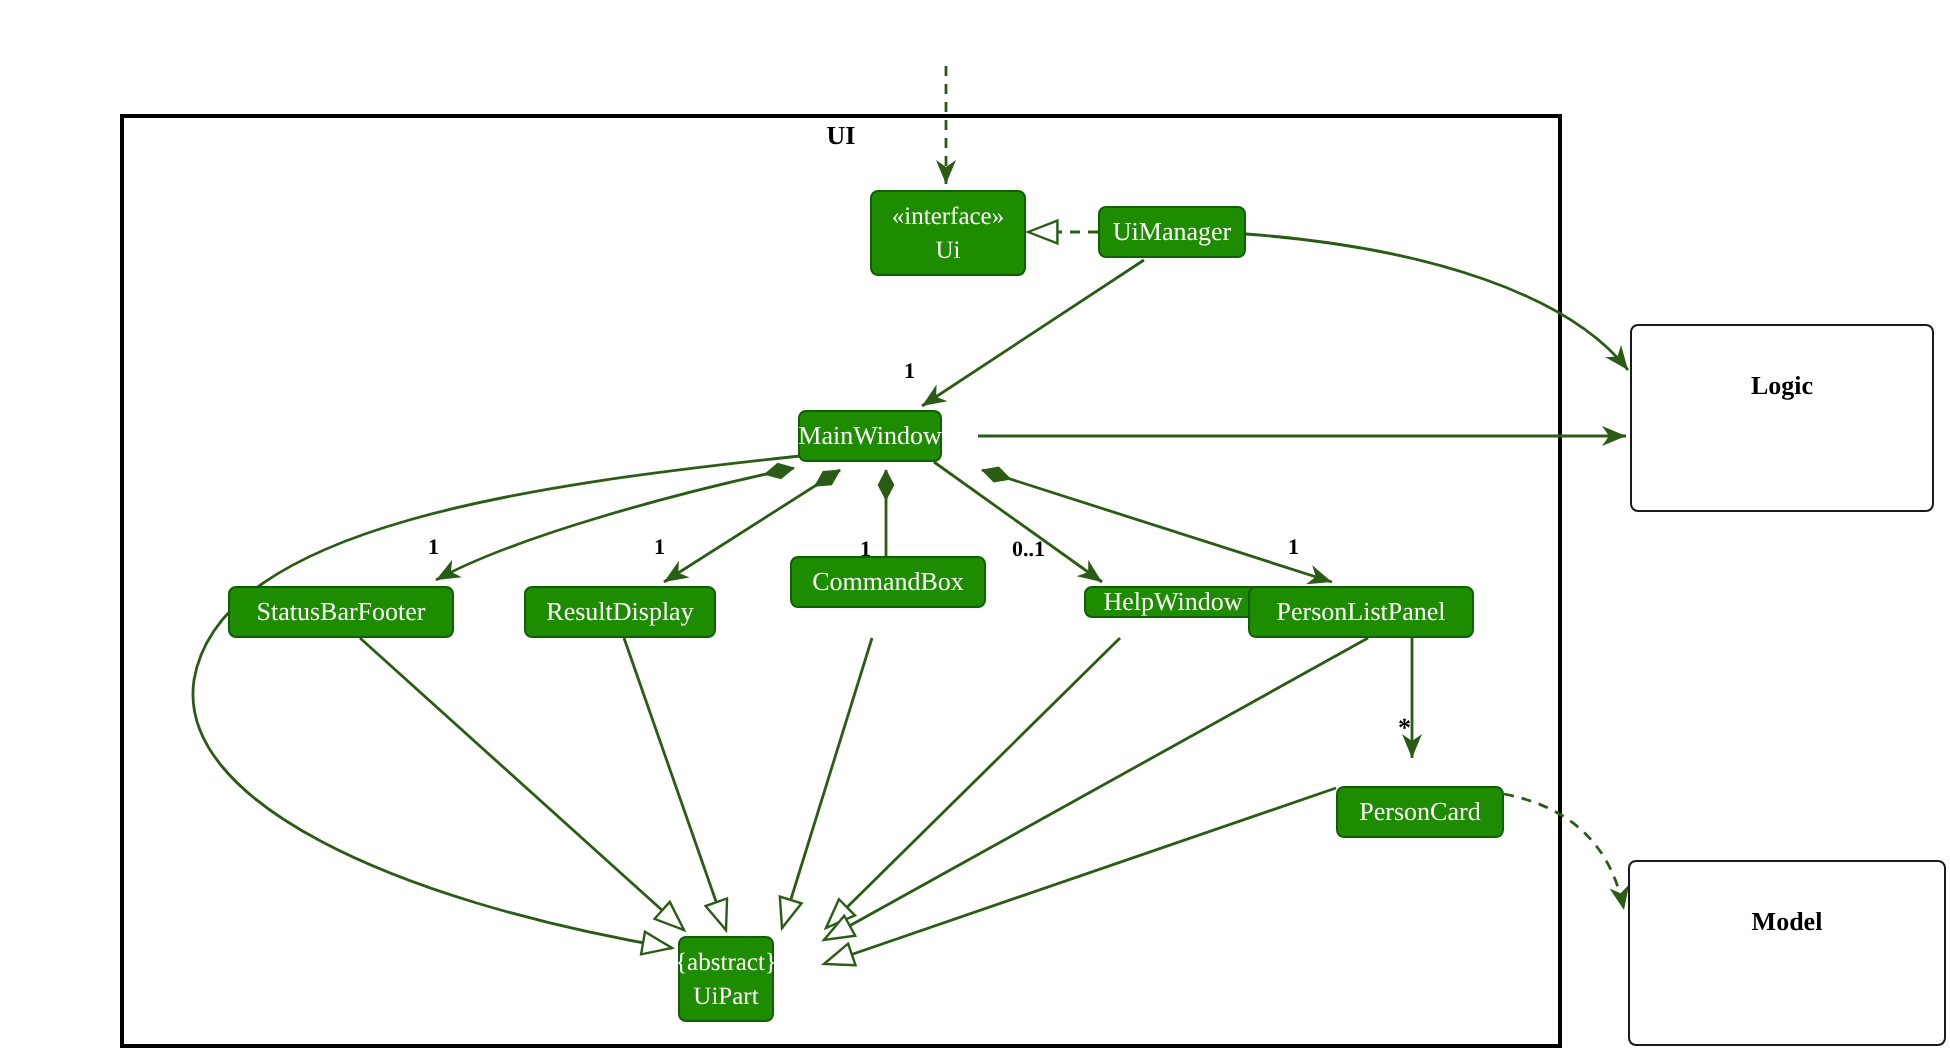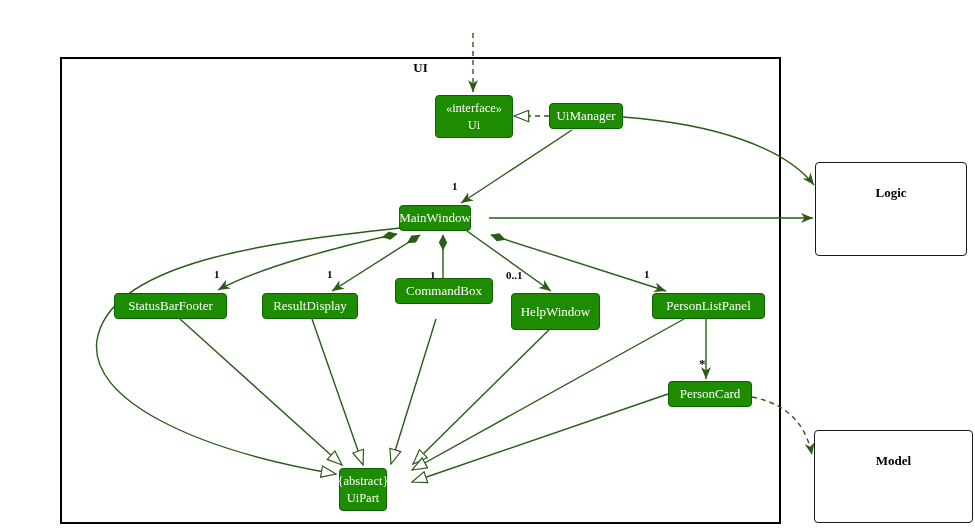--- a/index.html
+++ b/index.html
@@ -111,29 +111,29 @@
   </div>
 
   <div class="node" style="left:262px;top:293px;width:96px;height:26px">
     <span>ResultDisplay</span>
   </div>
 
   <div class="node" style="left:395px;top:278px;width:98px;height:26px">
     <span>CommandBox</span>
   </div>
 
-  <div class="node" style="left:511px;top:293px;width:89px;height:37px">
+  <div class="node" style="left:542px;top:293px;width:89px;height:16px">
     <span>HelpWindow</span>
   </div>
 
-  <div class="node" style="left:652px;top:293px;width:113px;height:26px">
+  <div class="node" style="left:624px;top:293px;width:113px;height:26px">
     <span>PersonListPanel</span>
   </div>
 
-  <div class="node" style="left:668px;top:381px;width:84px;height:26px">
+  <div class="node" style="left:668px;top:393px;width:84px;height:26px">
     <span>PersonCard</span>
   </div>
 
   <div class="node two-line" style="left:339px;top:468px;width:48px;height:43px">
     <div>{abstract}</div>
     <div>UiPart</div>
   </div>
 
   <div class="ext" style="left:815px;top:162px;width:152px;height:94px">
     <div class="title">Logic</div>

